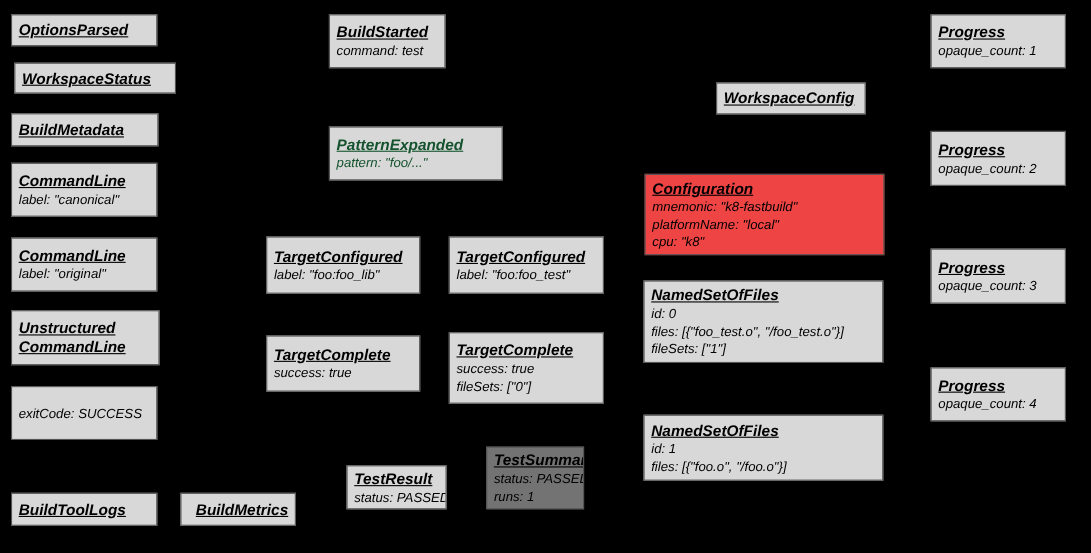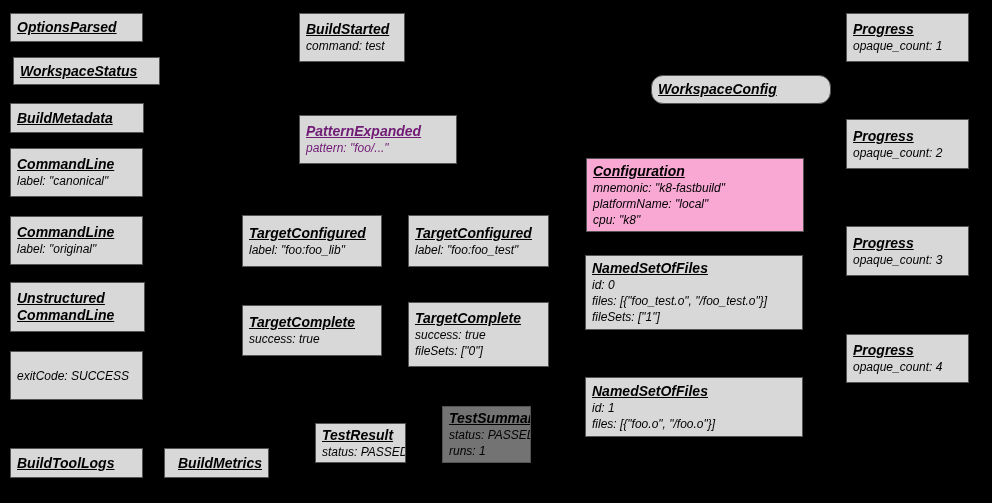--- a/index.html
+++ b/index.html
@@ -72,21 +72,21 @@
     <div class="node" style="left: 10px; top: 448px; width: 133px; height: 30px; background: rgb(216, 216, 216); border-color: rgb(84, 84, 84); color: rgb(0, 0, 0);">
       <div class="title">BuildToolLogs</div>
     </div>
     <div class="node" style="left: 164px; top: 448px; width: 105px; height: 30px; background: rgb(216, 216, 216); border-color: rgb(84, 84, 84); color: rgb(0, 0, 0); text-align: right;">
       <div class="title">BuildMetrics</div>
     </div>
     <div class="node" style="left: 299px; top: 13px; width: 106px; height: 49px; background: rgb(216, 216, 216); border-color: rgb(84, 84, 84); color: rgb(0, 0, 0);">
       <div class="title">BuildStarted</div>
       <div class="line">command: test</div>
     </div>
-    <div class="node" style="left: 299px; top: 115px; width: 158px; height: 49px; background: rgb(216, 216, 216); border-color: rgb(84, 84, 84); color: #701a75;">
+    <div class="node" style="left: 299px; top: 115px; width: 158px; height: 49px; background: rgb(216, 216, 216); border-color: rgb(84, 84, 84); color: #14532d;">
       <div class="title">PatternExpanded</div>
       <div class="line">pattern: "foo/..."</div>
     </div>
     <div class="node" style="left: 242px; top: 215px; width: 140px; height: 52px; background: rgb(216, 216, 216); border-color: rgb(84, 84, 84); color: rgb(0, 0, 0);">
       <div class="title">TargetConfigured</div>
       <div class="line">label: "foo:foo_lib"</div>
     </div>
     <div class="node" style="left: 242px; top: 305px; width: 140px; height: 51px; background: rgb(216, 216, 216); border-color: rgb(84, 84, 84); color: rgb(0, 0, 0);">
       <div class="title">TargetComplete</div>
       <div class="line">success: true</div>
@@ -102,24 +102,24 @@
     <div class="node" style="left: 408px; top: 302px; width: 141px; height: 65px; background: rgb(216, 216, 216); border-color: rgb(84, 84, 84); color: rgb(0, 0, 0);">
       <div class="title">TargetComplete</div>
       <div class="line">success: true</div>
       <div class="line">fileSets: ["0"]</div>
     </div>
     <div class="node" style="left: 442px; top: 406px; width: 89px; height: 57px; background: #737373; border-color: rgb(84, 84, 84); color: rgb(0, 0, 0);">
       <div class="title">TestSummary</div>
       <div class="line">status: PASSED</div>
       <div class="line">runs: 1</div>
     </div>
-    <div class="node" style="left: 651px; top: 75px; width: 180px; height: 29px; background: rgb(216, 216, 216); border-color: rgb(84, 84, 84); color: rgb(0, 0, 0); border-radius: 12px;">
+    <div class="node" style="left: 651px; top: 75px; width: 136px; height: 29px; background: rgb(216, 216, 216); border-color: rgb(84, 84, 84); color: rgb(0, 0, 0);">
       <div class="title">WorkspaceConfig</div>
     </div>
-    <div class="node" style="left: 586px; top: 158px; width: 218px; height: 74px; background: #f9a8d4; border-color: rgb(84, 84, 84); color: rgb(0, 0, 0);">
+    <div class="node" style="left: 586px; top: 158px; width: 218px; height: 74px; background: #ef4444; border-color: rgb(84, 84, 84); color: rgb(0, 0, 0);">
       <div class="title">Configuration</div>
       <div class="line">mnemonic: "k8-fastbuild"</div>
       <div class="line">platformName: "local"</div>
       <div class="line">cpu: "k8"</div>
     </div>
     <div class="node" style="left: 585px; top: 255px; width: 218px; height: 75px; background: rgb(216, 216, 216); border-color: rgb(84, 84, 84); color: rgb(0, 0, 0);">
       <div class="title">NamedSetOfFiles</div>
       <div class="line">id: 0</div>
       <div class="line">files: [{"foo_test.o", "/foo_test.o"}]</div>
       <div class="line">fileSets: ["1"]</div>

